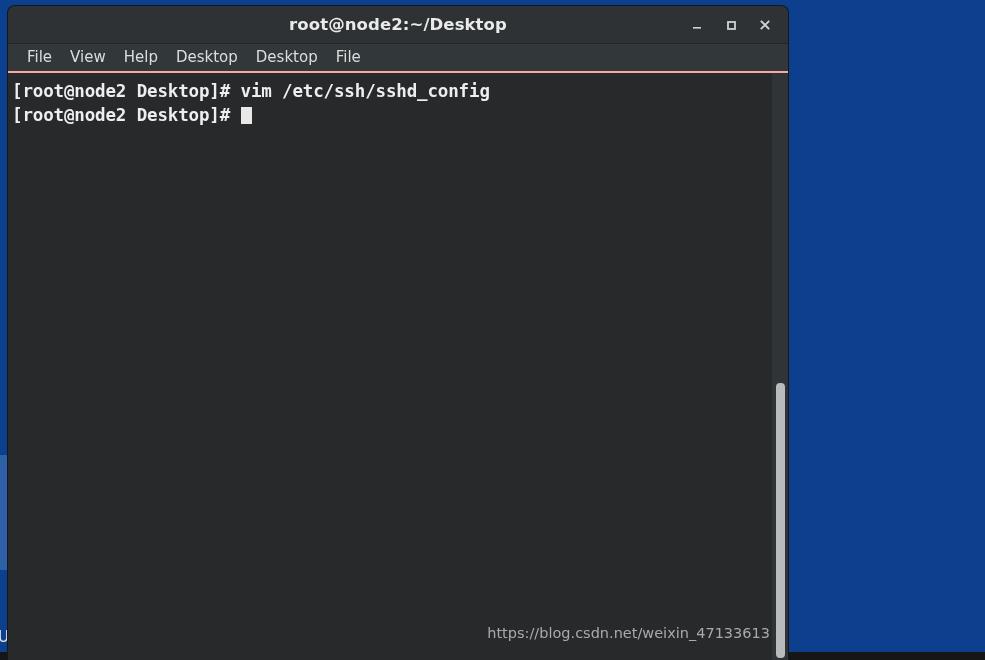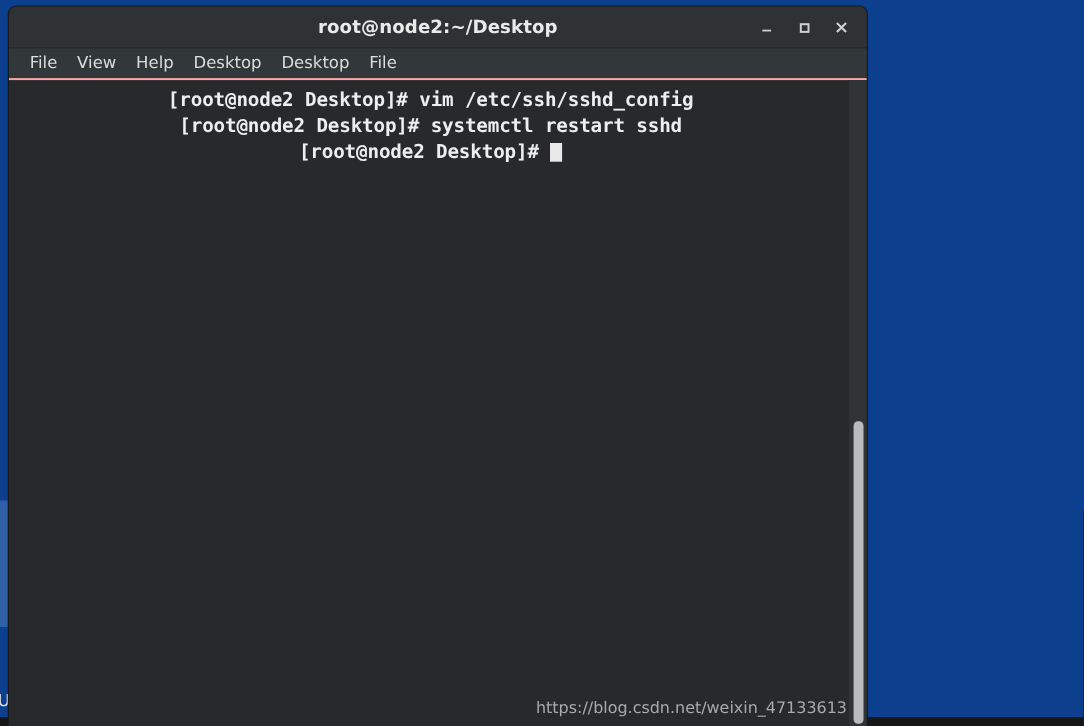--- a/index.html
+++ b/index.html
@@ -125,21 +125,20 @@
     white-space: nowrap;
     user-select: none;
   }
 
   
   #terminal-body {
     position: relative;
     flex: 1;
     background: #27292b;
     overflow: hidden;
-    text-align: center;
   }
   #terminal-screen {
     position: absolute;
     left: 0; top: 0;
     right: 17px;
     bottom: 0;
     padding: 6px 0 0 4px;
     box-sizing: border-box;
     overflow: hidden;
   }
@@ -177,21 +176,21 @@
     top: 310px;
     bottom: 2px;
     background: #b9bcbc;
     border-radius: 4px;
   }
 
   
   #watermark {
     position: absolute;
     right: 18px;
-    bottom: 8px;
+    bottom: 19px;
     color: #a7abab;
     font-size: 14.5px;
     font-family: "DejaVu Sans", sans-serif;
     white-space: nowrap;
     user-select: none;
   }
 </style>
 </head>
 <body>
 
@@ -230,21 +229,20 @@
     <div class="menu-item">Help</div>
     <div class="menu-item">Desktop</div>
     <div class="menu-item">Desktop</div>
     <div class="menu-item">File</div>
   </div>
 
   <div id="terminal-body">
 
     <div id="terminal-screen">
       <div class="term-line"><span>[root@node2 Desktop]# </span><span>vim /etc/ssh/sshd_config</span></div>
-      <div class="term-line"><span>[root@node2 Desktop]# </span><span>systemctl restart sshd</span></div>
       <div class="term-line"><span>[root@node2 Desktop]# </span><span id="cursor-block"></span></div>
     </div>
 
     <div id="terminal-scrollbar">
       <div id="scrollbar-thumb"></div>
     </div>
 
     <div id="watermark">https://blog.csdn.net/weixin_47133613</div>
   </div>
 

